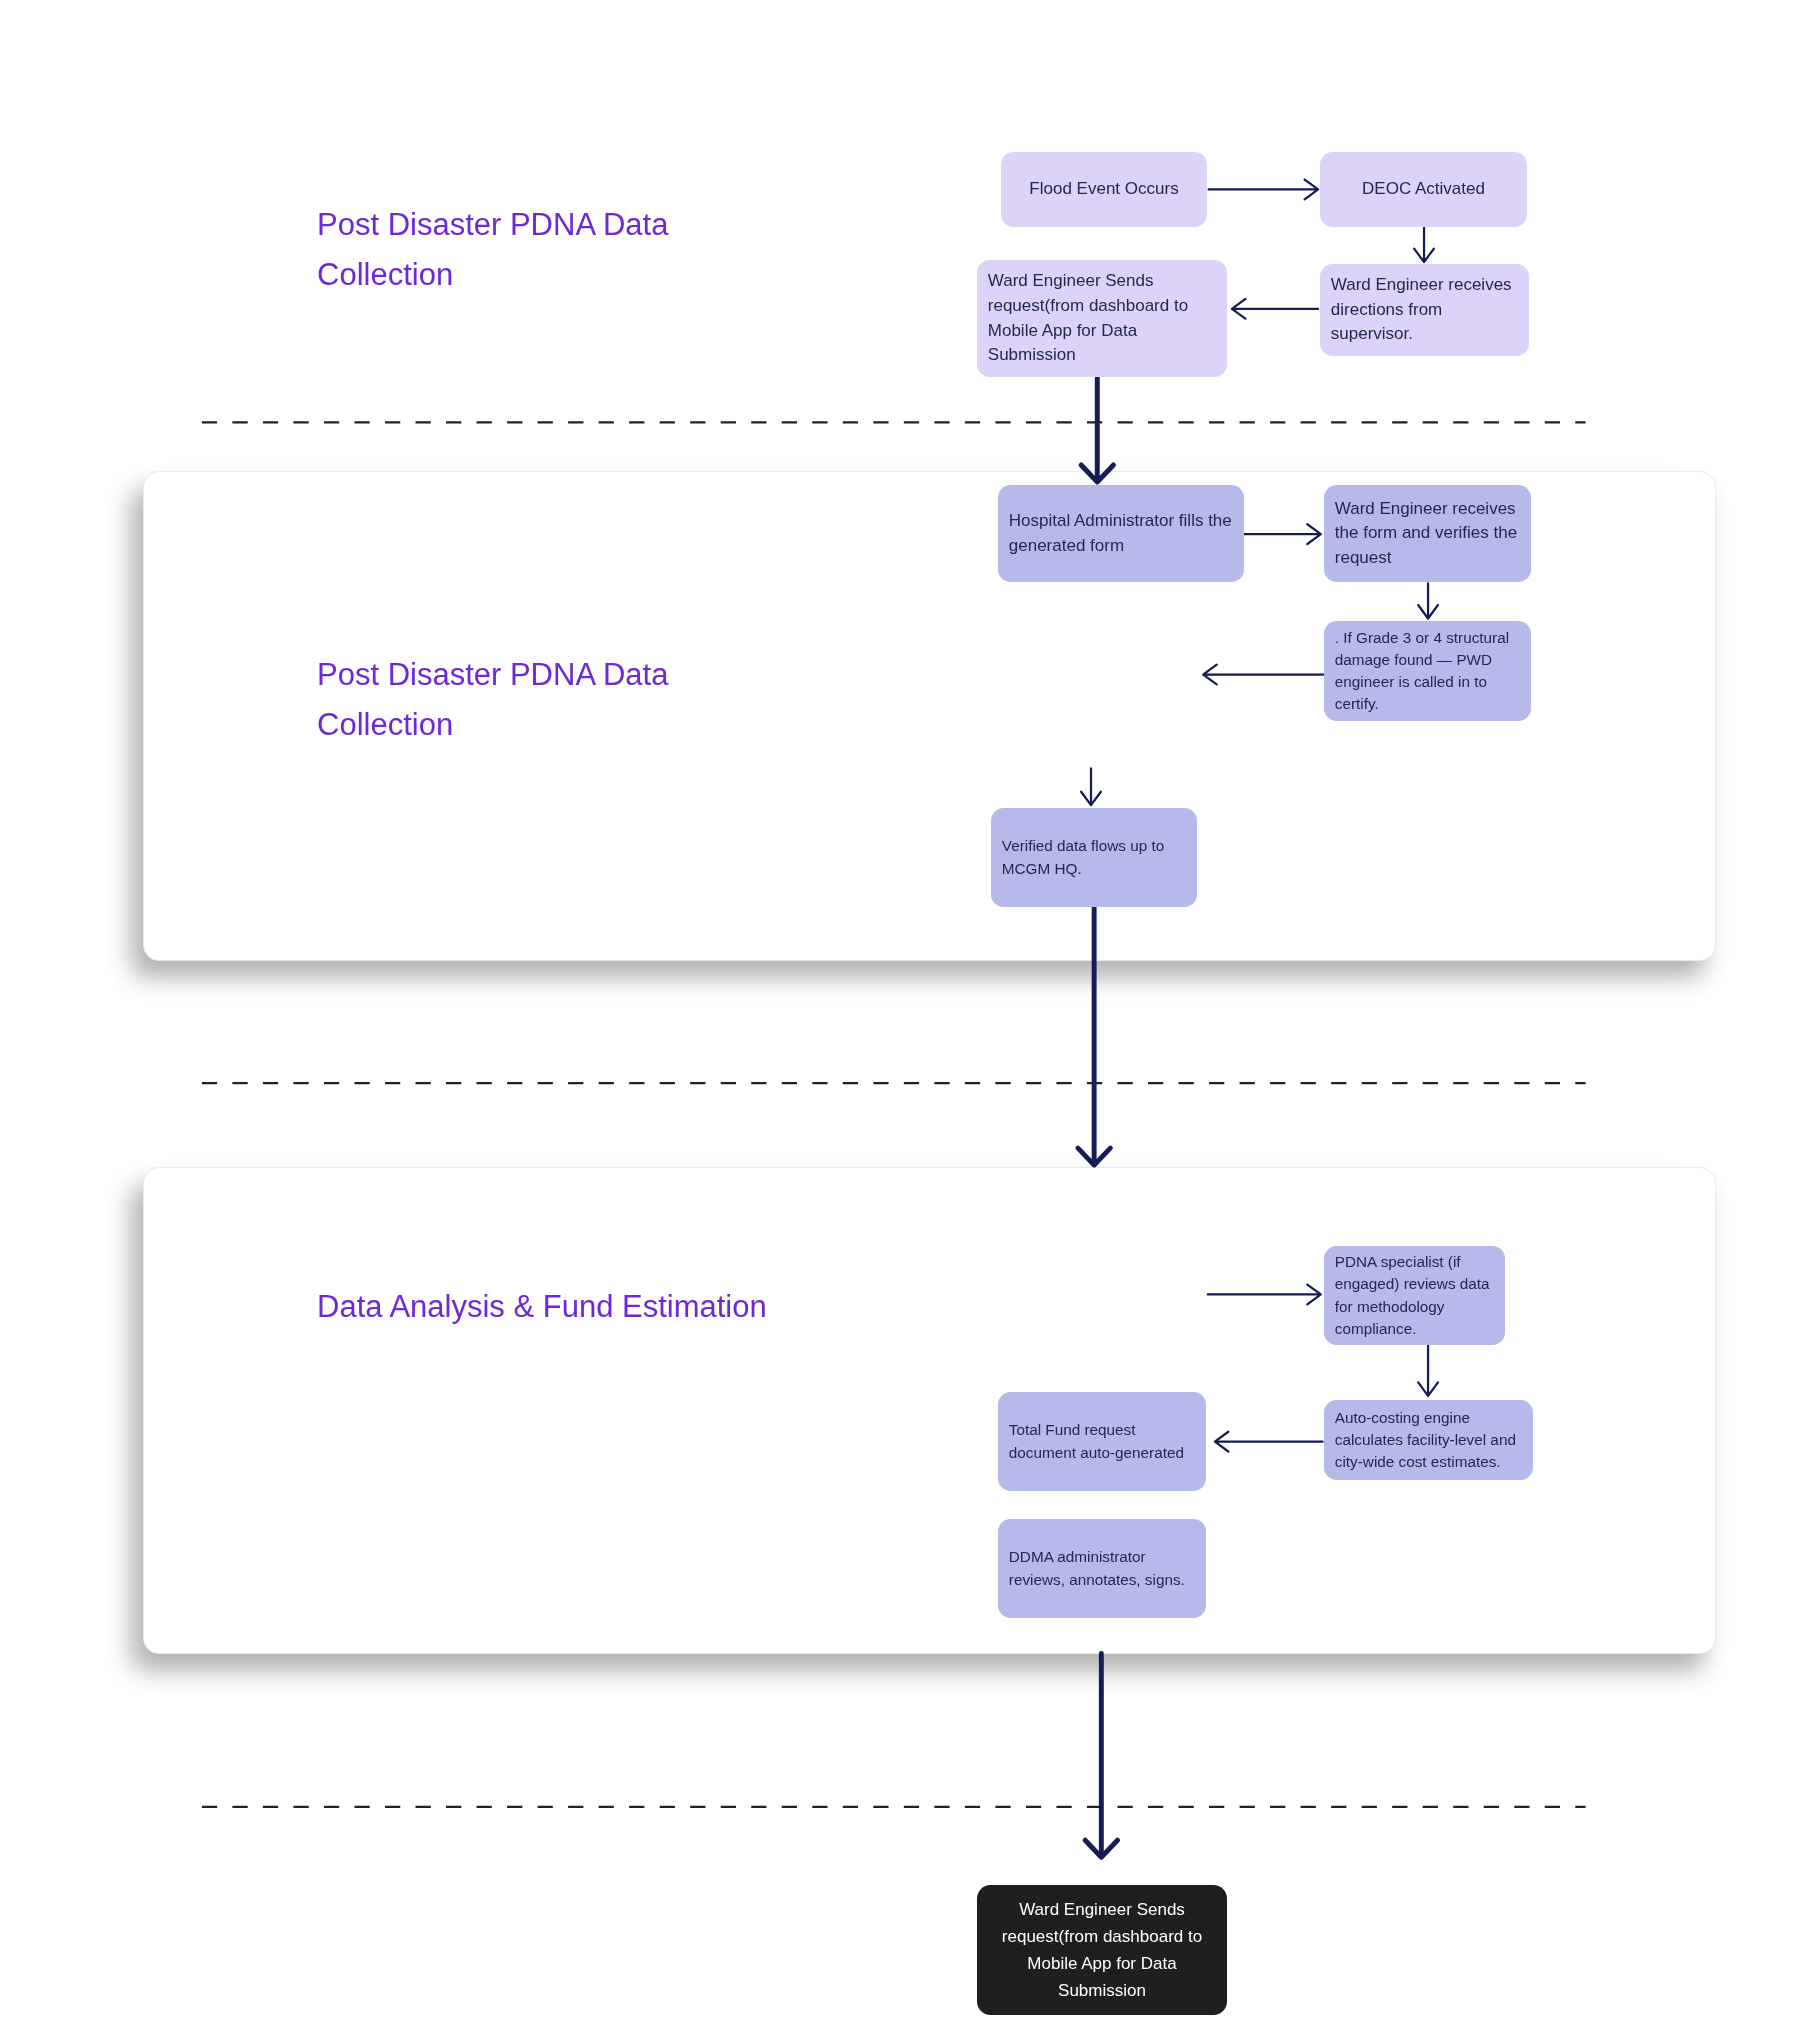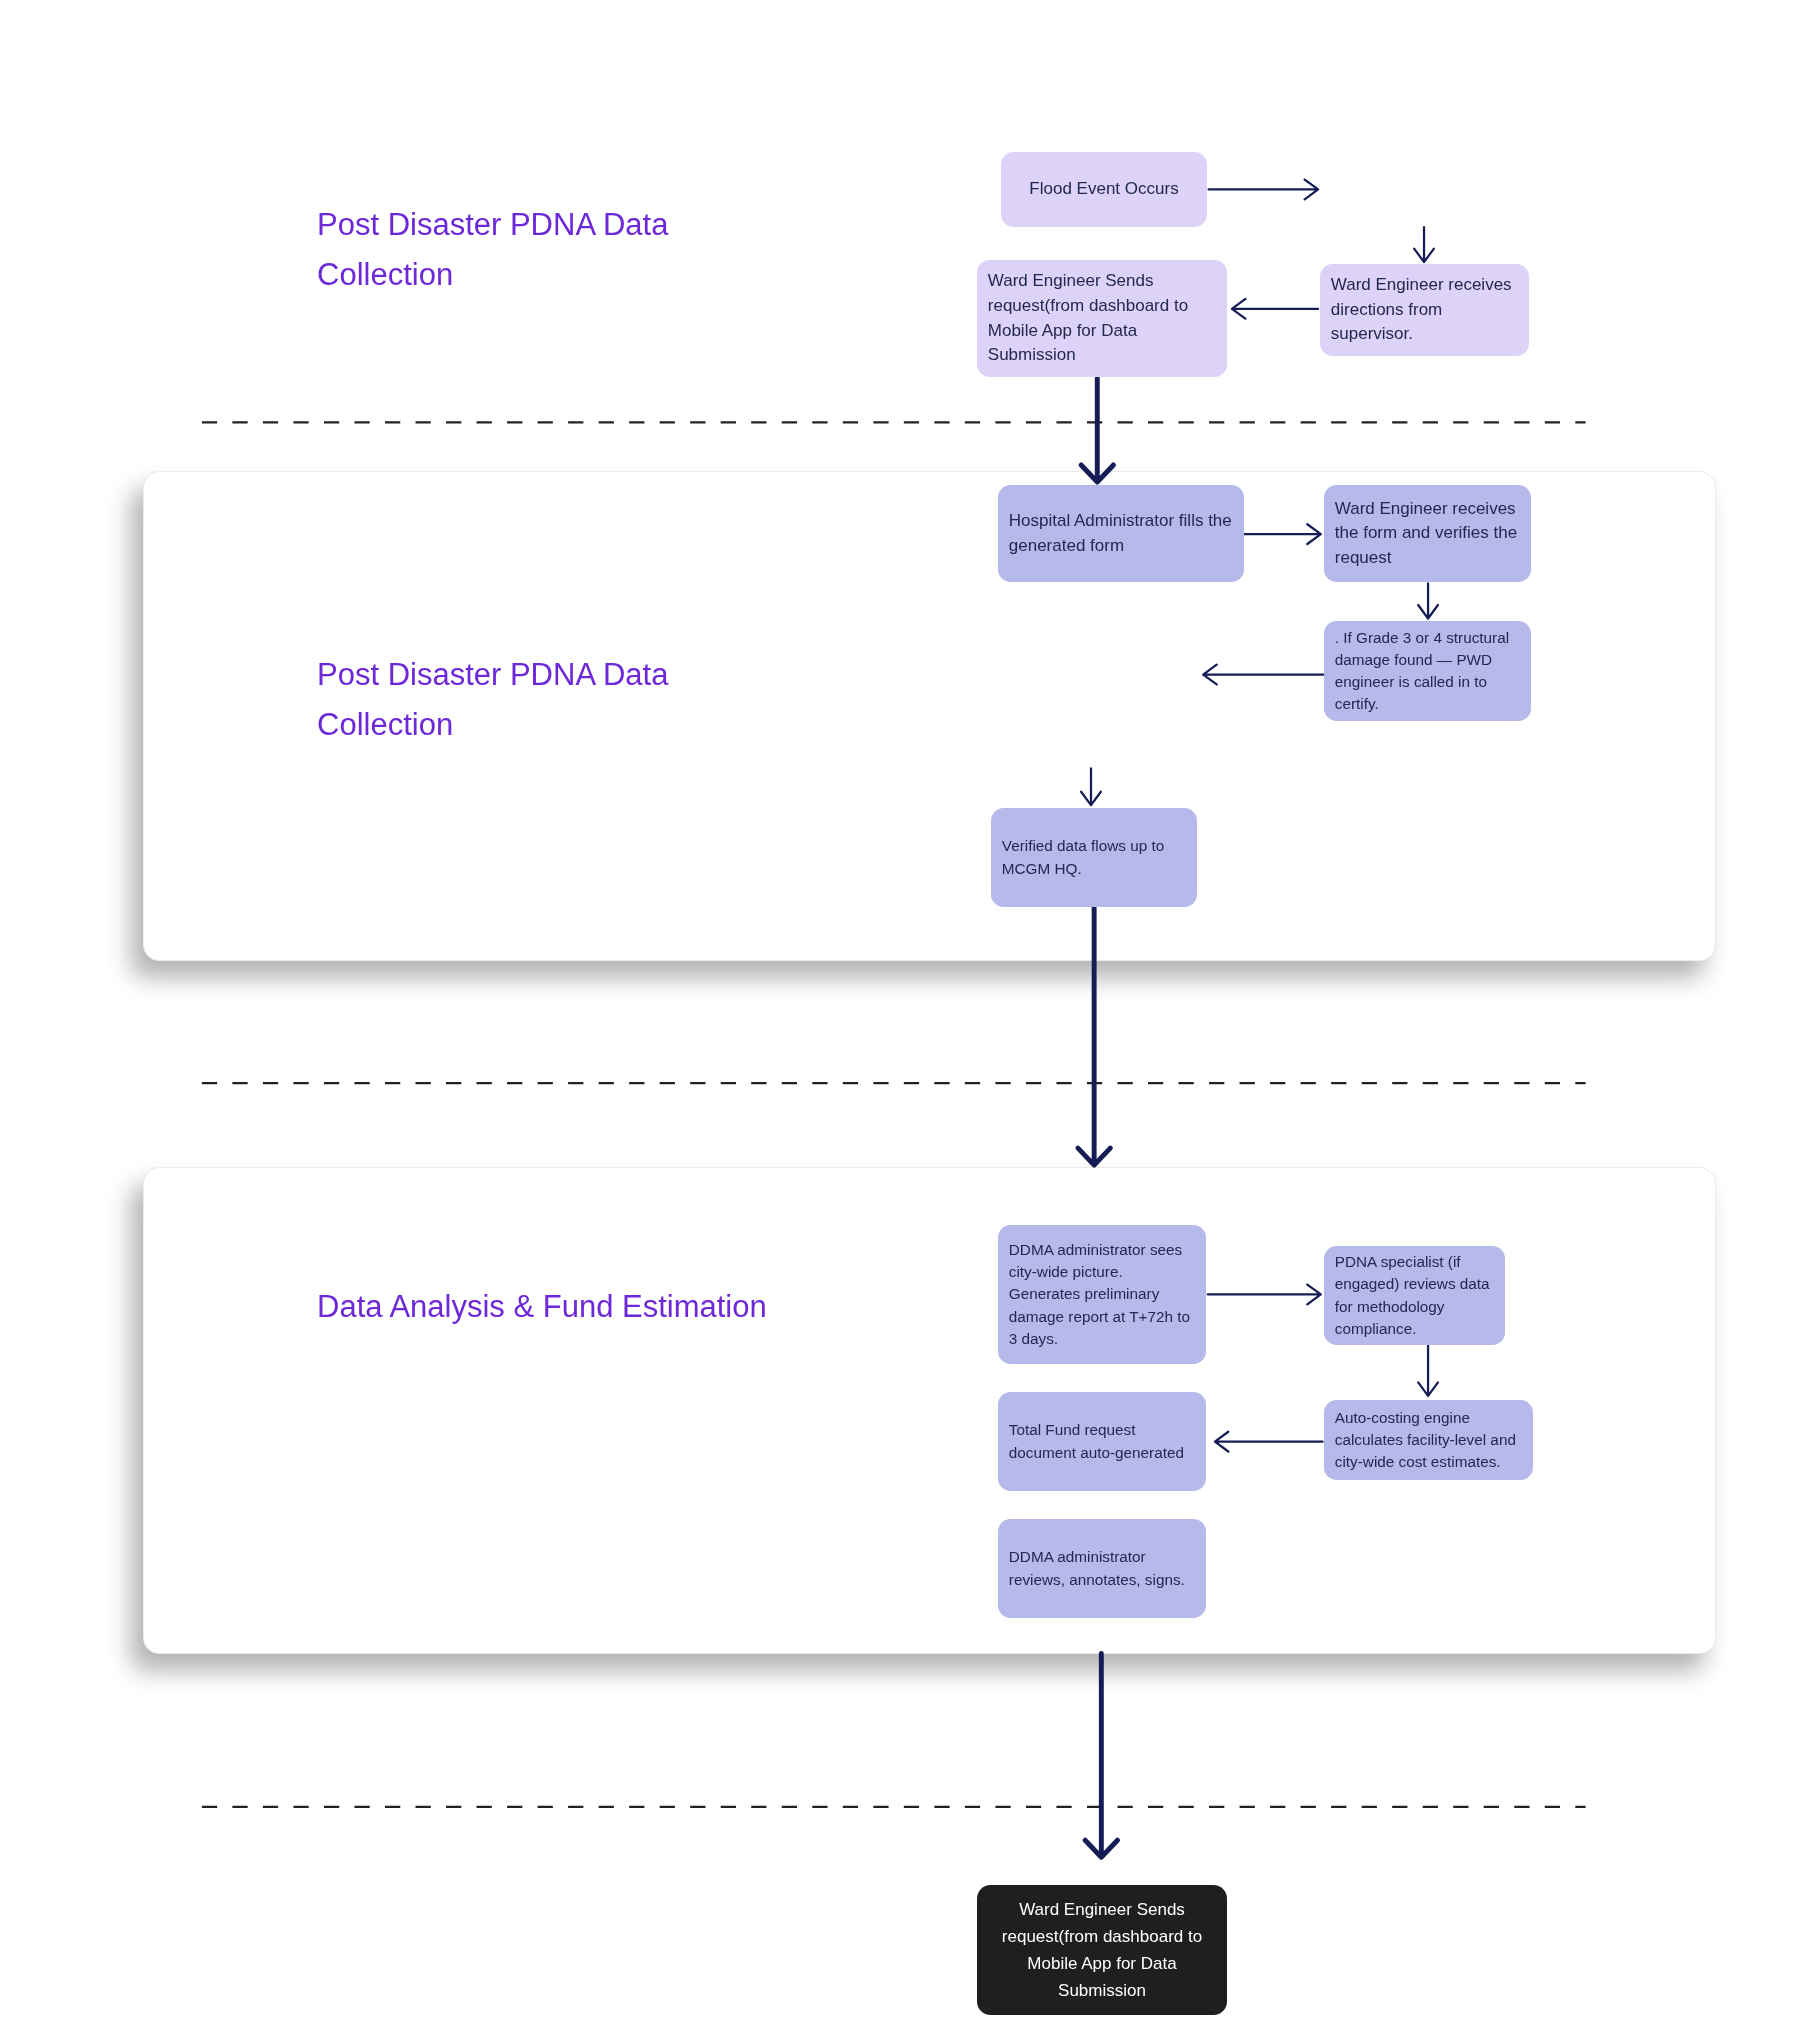--- a/index.html
+++ b/index.html
@@ -59,29 +59,29 @@
     <path class="arrow thin" d="M3181 2996 V3110 M3159 3080 L3181 3110 L3203 3080"></path>
     <path class="arrow thin" d="M2946 3212 H2706 M2736 3190 L2706 3212 L2736 3234"></path>
     <path class="arrow thick" d="M2453 3684 V4136 M2417 4100 L2453 4138 L2489 4100"></path>
   </svg>
 
   <div class="sec-title" style="left:317px;top:200px;width:404px;">Post Disaster PDNA Data Collection</div>
   <div class="sec-title" style="left:317px;top:650px;width:404px;">Post Disaster PDNA Data Collection</div>
   <div class="sec-title" style="left:317px;top:1282px;width:763px;">Data Analysis &amp; Fund Estimation</div>
 
   <div class="node light" style="left:1001px;top:152px;width:206px;height:75px;">Flood Event Occurs</div>
+  <div class="node light" style="left:1320px;top:152px;width:207px;height:75px;">DEOC Activated</div>
   <div class="node light" style="left:1320px;top:264px;width:209px;height:92px;">Ward Engineer receives directions from supervisor.</div>
   <div class="node light" style="left:977px;top:260px;width:250px;height:117px;">Ward Engineer Sends request(from dashboard to Mobile App for Data Submission</div>
 
   <div class="node mid" style="left:998px;top:485px;width:246px;height:97px;">Hospital Administrator fills the generated form</div>
   <div class="node mid" style="left:1324px;top:485px;width:207px;height:97px;">Ward Engineer receives the form and verifies the request</div>
   <div class="node mid small" style="left:1324px;top:621px;width:207px;height:100px;">. If Grade 3 or 4 structural damage found — PWD engineer is called in to certify.</div>
   <div class="node mid small" style="left:991px;top:808px;width:206px;height:99px;">Verified data flows up to MCGM HQ.</div>
 
-  <div class="node mid small" style="left:998px;top:1225px;width:208px;height:139px;">DDMA administrator sees city-wide picture. Generates preliminary damage report at T+72h to 3 days.</div>
   <div class="node mid small" style="left:1324px;top:1246px;width:181px;height:99px;">PDNA specialist (if engaged) reviews data for methodology compliance.</div>
   <div class="node mid small" style="left:1324px;top:1400px;width:209px;height:80px;">Auto-costing engine calculates facility-level and city-wide cost estimates.</div>
   <div class="node mid small" style="left:998px;top:1392px;width:208px;height:99px;">Total Fund request document auto-generated</div>
   <div class="node mid small" style="left:998px;top:1519px;width:208px;height:99px;">DDMA administrator reviews, annotates, signs.</div>
 
   <div class="final-node" style="left:977px;top:1885px;width:250px;height:130px;">Ward Engineer Sends request(from dashboard to Mobile App for Data Submission</div>
 
 </div>
 
 

